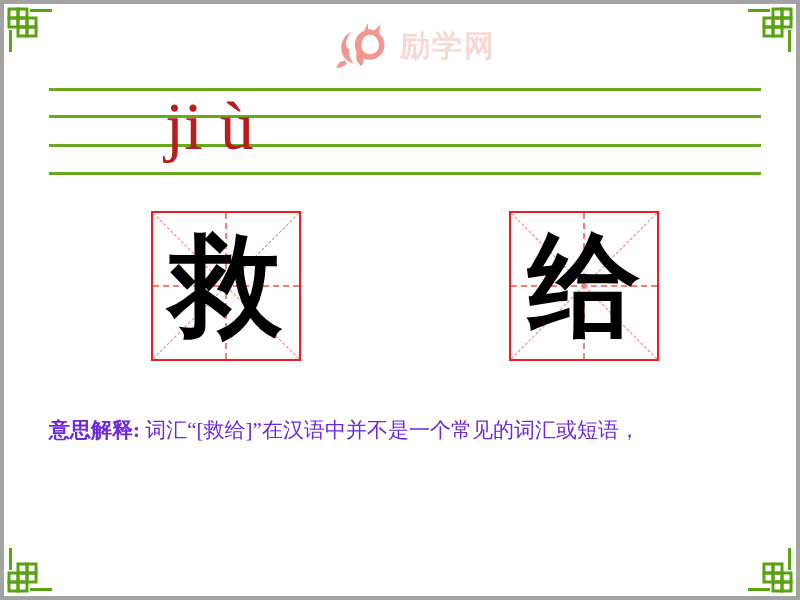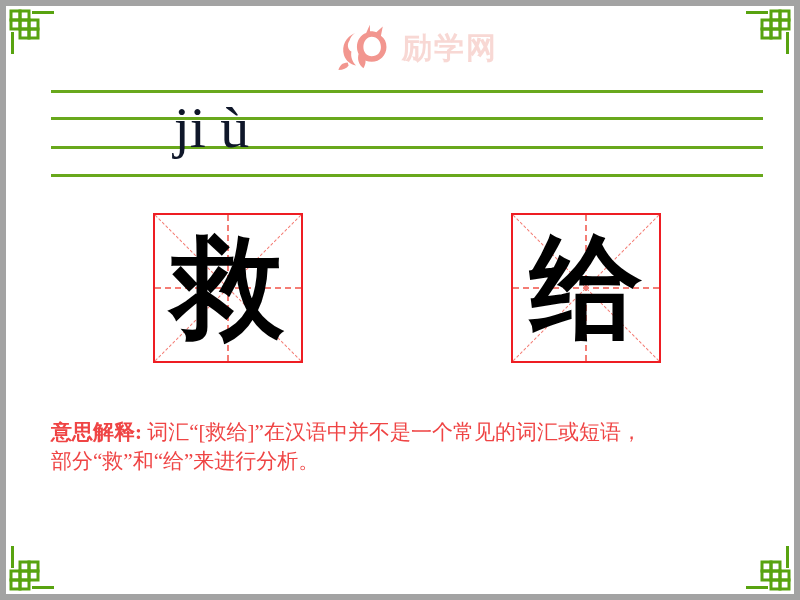--- a/index.html
+++ b/index.html
@@ -1,21 +1,21 @@
 <!DOCTYPE html>
 <html><head>
 <meta charset="utf-8">
 <style>
   html,body{margin:0;padding:0;background:#ffffff;}
   #slide{
     position:relative;
     width:800px;height:600px;
     background:#ffffff;
     box-sizing:border-box;
-    border:6px solid #a3a3a3;
+    border:4px solid #a3a3a3;
     overflow:hidden;
     font-family:"Liberation Serif","DejaVu Serif",serif;
   }
   
   .corner{position:absolute;width:46px;height:46px;color:#58a310;}
   .corner.tl{left:2px;top:2px;}
   .corner.tr{right:2px;top:2px;transform:scaleX(-1);}
   .corner.bl{left:2px;bottom:2px;transform:scaleY(-1);}
   .corner.br{right:2px;bottom:2px;transform:scale(-1,-1);}
   
@@ -28,21 +28,21 @@
     color:#f8d8d4;
   }
   
   .py-line{position:absolute;left:45px;width:712px;height:3px;background:#68a81c;}
   .py-line.l1{top:84px;}
   .py-line.l2{top:111px;}
   .py-line.l3{top:140px;}
   .py-line.l4{top:168px;}
   .py-word{
     position:absolute;top:85px;height:74px;line-height:74px;
-    font-size:58px;color:#0f172a;text-align:center;white-space:pre;
+    font-size:68px;color:#b91c1c;text-align:center;white-space:pre;
   }
   .py-word.w1{left:128px;width:155px;}
   .py-word.w2{left:492px;width:175px;}
   
   .stroke-box{
     position:absolute;top:207px;width:150px;height:150px;
     box-sizing:border-box;border:2px solid #ee1d23;background:#ffffff;
   }
   .stroke-box.b1{left:147px;}
   .stroke-box.b2{left:505px;}
@@ -53,21 +53,21 @@
   .guide.d1{transform:translate(-50%,-50%) rotate(45deg);}
   .guide.d2{transform:translate(-50%,-50%) rotate(-45deg);}
   .hanzi{
     position:absolute;left:0;top:0;width:100%;height:100%;
     display:flex;align-items:center;justify-content:center;
     font-size:112px;font-weight:bold;color:#000000;line-height:1;
   }
   
   #meaning{
     position:absolute;left:45px;top:412px;width:718px;
-    font-size:21px;line-height:29px;color:#ef4444;
+    font-size:21px;line-height:29px;color:#6d28d9;
   }
   #meaning .lbl{font-weight:bold;}
   #meaning div{white-space:nowrap;}
 </style>
 </head>
 <body>
 
 <svg width="0" height="0" style="position:absolute">
   <defs>
     <g id="corner-fret" fill="none" stroke="currentColor" stroke-width="3">
@@ -130,16 +130,15 @@
   <div class="stroke-box b2">
     <div class="guide h"></div>
     <div class="guide v"></div>
     <div class="guide d d1"></div>
     <div class="guide d d2"></div>
     <div class="hanzi">给</div>
   </div>
 
   <div id="meaning">
     <div><span class="lbl">意思解释:</span><span> 词汇“[救给]”在汉语中并不是一个常见的词汇或短语，</span></div>
-    <div>部分“救”和“给”来进行分析。</div>
   </div>
 
 </div>
 
 </body></html>

